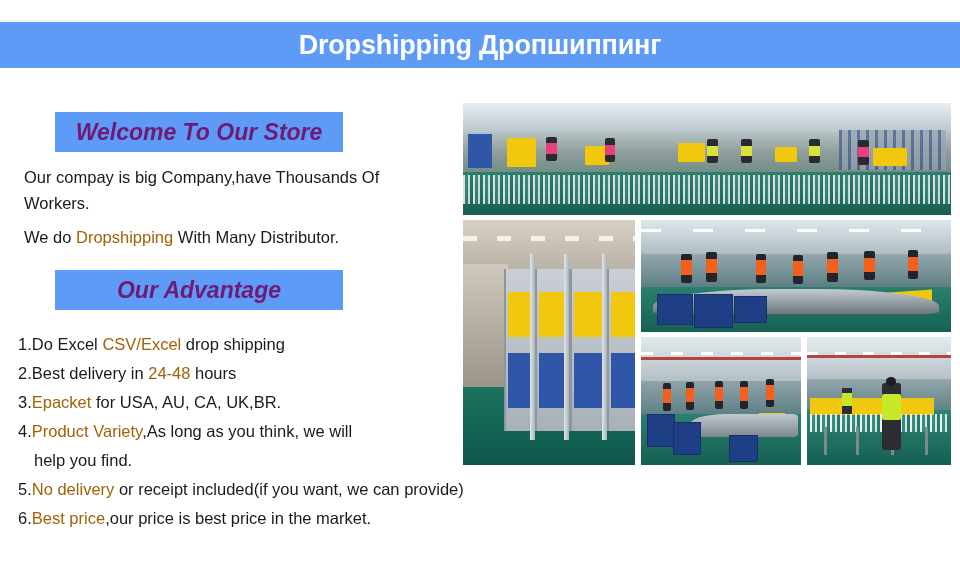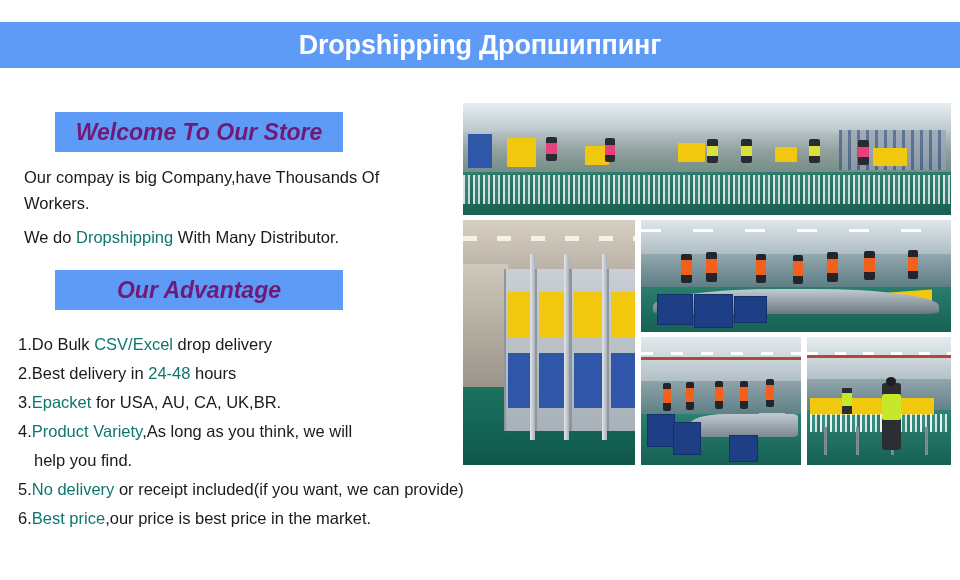--- a/index.html
+++ b/index.html
@@ -89,21 +89,21 @@
     margin: 0;
     padding: 0;
   }
   #advantage-list li {
     font-size: 16.5px;
     color: #1a1a1a;
     line-height: 29px;
     white-space: nowrap;
   }
   .li-num { color: #1a1a1a; }
-  .hl { color: #0f766e; }
+  .hl { color: #a16207; }
   .sub-line {
     display: block;
     padding-left: 16px;
     white-space: nowrap;
   }
 
   
   #collage {
     position: absolute;
     left: 463px;
@@ -402,21 +402,21 @@
       <span>We do </span><span class="hl">Dropshipping</span><span> With Many Distributor.</span>
     </div>
   </div>
 
   <div class="section-banner" id="advantage-banner">
     <span>Our Advantage</span>
   </div>
 
   <ul id="advantage-list">
     <li>
-      <span class="li-num">1.</span><span>Do Bulk </span><span class="hl">CSV/Excel</span><span> drop delivery</span>
+      <span class="li-num">1.</span><span>Do Excel </span><span class="hl">CSV/Excel</span><span> drop shipping</span>
     </li>
     <li>
       <span class="li-num">2.</span><span>Best delivery in </span><span class="hl">24-48</span><span> hours</span>
     </li>
     <li>
       <span class="li-num">3.</span><span></span><span class="hl">Epacket</span><span> for USA, AU, CA, UK,BR.</span>
     </li>
     <li>
       <span class="li-num">4.</span><span></span><span class="hl">Product Variety</span><span>,As long as you think, we will</span>
       <span class="sub-line">help you find.</span>

